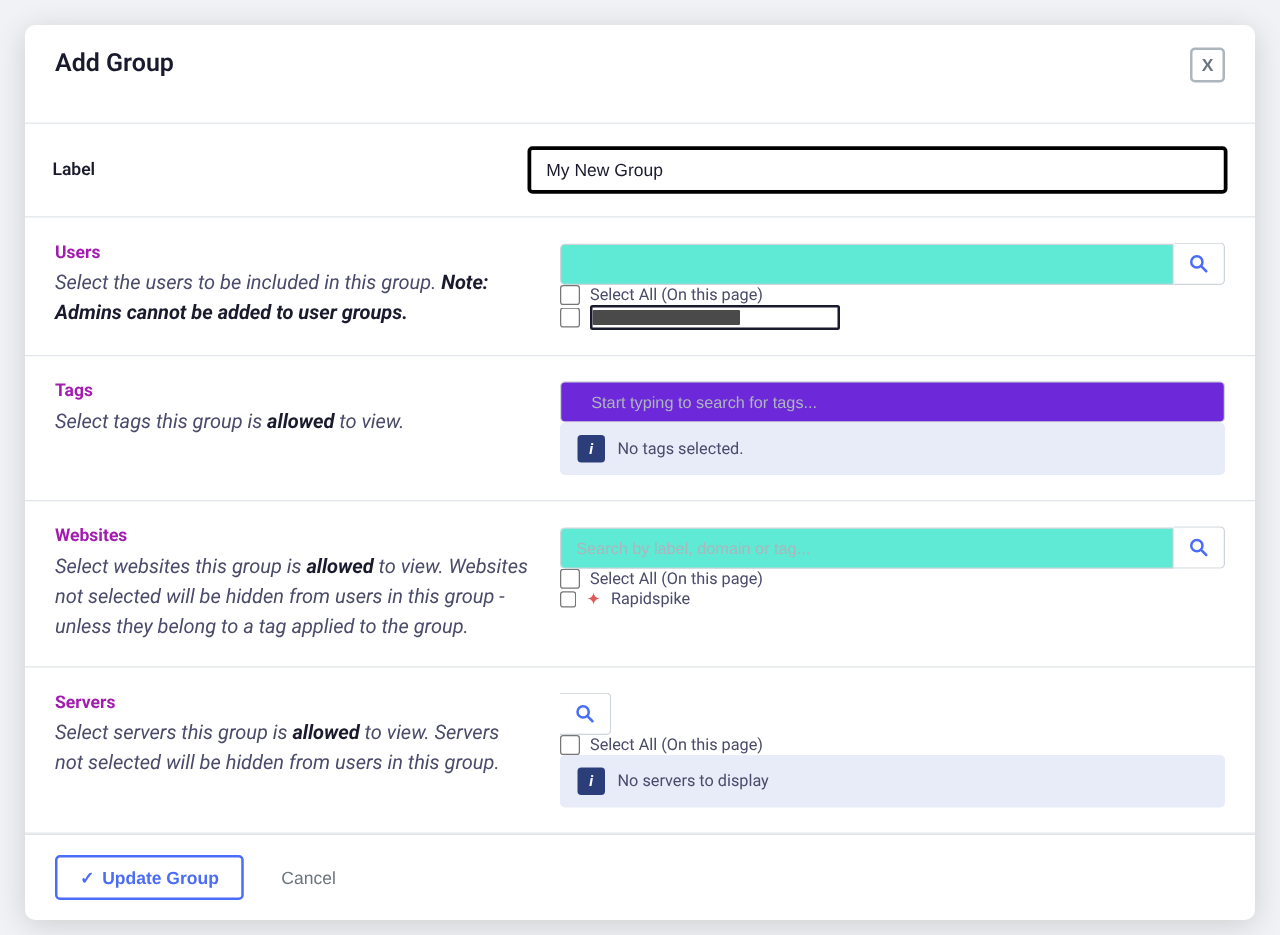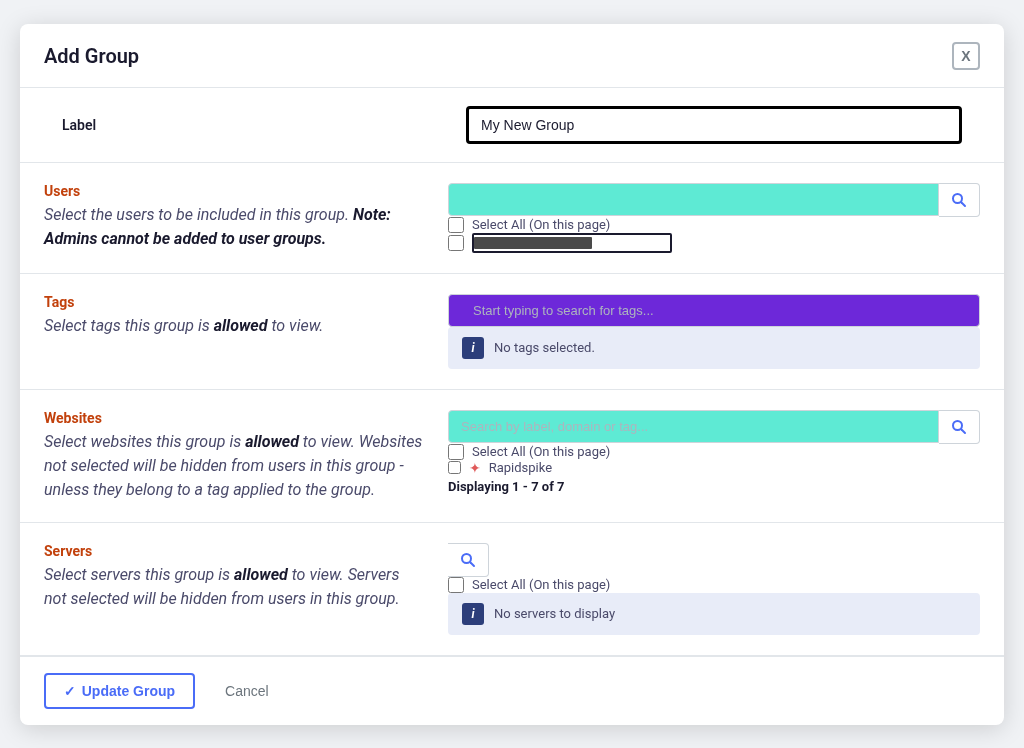--- a/index.html
+++ b/index.html
@@ -15,23 +15,22 @@
     .modal {
       background: #fff;
       border-radius: 8px;
       box-shadow: 0 4px 24px rgba(0,0,0,0.15);
       width: 1024px;
       max-width: 100%;
       overflow: hidden;
     }
     .modal-header {
       display: flex;
-      align-items: center;
       justify-content: space-between;
-      padding: 18px 24px 17px 24px;
+      padding: 18px 24px 32px 24px;
       border-bottom: 1px solid #e2e6ea;
     }
     .modal-title {
       font-size: 20px;
       font-weight: 600;
       color: #1a1a2e;
     }
     .close-btn {
       width: 28px;
       height: 28px;
@@ -58,44 +57,43 @@
       border-bottom: 1px solid #e2e6ea;
       gap: 24px;
     }
     .section-label {
       width: 380px;
       flex-shrink: 0;
     }
     .section-label h3 {
       font-size: 14px;
       font-weight: 700;
-      color: #c2410c;
+      color: #a21caf;
       margin-bottom: 4px;
     }
     .section-label p {
       font-size: 16px;
       color: #4a4a6a;
       line-height: 1.5;
       font-style: italic;
     }
     .section-label p strong { font-weight: 700; color: #1a1a2e; }
 
     .section-content {
       flex: 1;
       display: flex;
       flex-direction: column;
     }
 
     
     .label-section {
-      padding: 18px 42px;
+      padding: 18px 22px;
       border-bottom: 1px solid #e2e6ea;
       display: flex;
       align-items: center;
-      gap: 24px;
     }
     .label-section .field-label {
       width: 380px;
       flex-shrink: 0;
       font-size: 14px;
       font-weight: 600;
       color: #1a1a2e;
     }
     .label-section .field-input {
       flex: 1;
@@ -355,23 +353,20 @@
         </div>
         <div class="checkbox-row">
           <input type="checkbox" style="">
           <span>Select All (On this page)</span>
         </div>
         <div class="website-item">
           <input type="checkbox" style="">
           <span class="rapidspike-icon">✦</span>
           <span>Rapidspike</span>
         </div>
-        <div>
-          <span class="displaying-text">Displaying 1 - 7 of 7</span>
-        </div>
       </div>
     </div>
 
     <div class="form-section">
       <div class="section-label">
         <h3>Servers</h3>
         <p>
           Select servers this group is <strong>allowed</strong> to view. Servers not selected will be hidden from users in this group.
         </p>
       </div>

